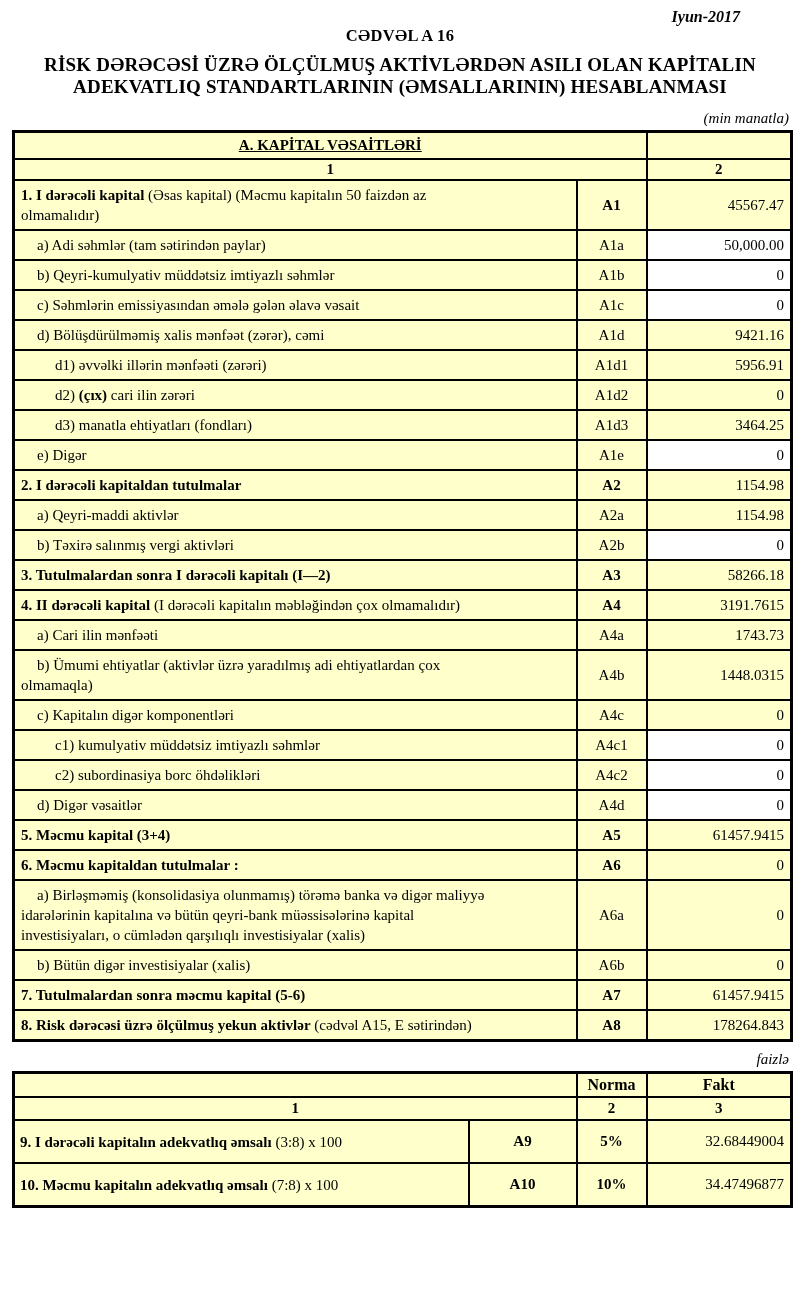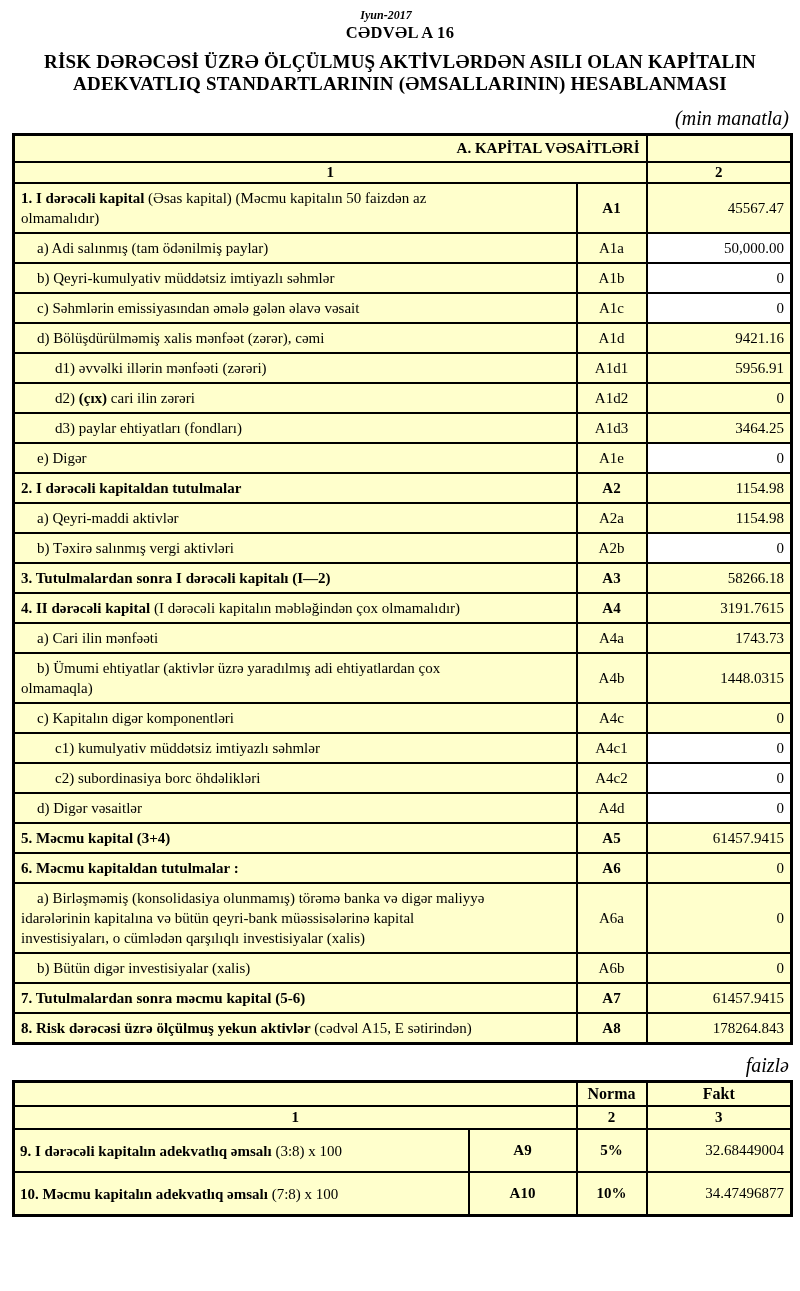--- a/index.html
+++ b/index.html
@@ -7,40 +7,40 @@
     --text-c:#000000; --page-bg:#FFFFFF;
   }
   *{ box-sizing:border-box; }
   html,body{ margin:0; padding:0; }
   body{
     width:800px; height:1291px; background:var(--page-bg); color:var(--text-c);
     font-family:"Liberation Serif","DejaVu Serif",serif;
   }
   .page{ width:800px; height:1291px; padding-top:8px; overflow:hidden; }
 
-  .date-line{ text-align:center; padding-right:28px; font-size:12px;
+  .date-line{ text-align:right; padding-right:60px; font-size:16px;
     font-weight:bold; font-style:italic; }
   .code-line{ text-align:center; font-size:16.5px; font-weight:bold;
     letter-spacing:0.3px; }
   .title{ text-align:center; font-size:19px; font-weight:bold;
     line-height:22px; margin-top:8px; letter-spacing:0.2px; }
-  .note-right{ text-align:right; font-style:italic; font-size:20px;
+  .note-right{ text-align:right; font-style:italic; font-size:15px;
     margin:12px 11px 3px 0; }
   .note-faiz{ margin-top:9px; }
 
   .doc-table{ border-collapse:collapse; table-layout:fixed; width:778px;
     margin-left:12px; border:3px solid var(--border-c); }
   .doc-table th,.doc-table td{
     border:2px solid var(--border-c); background:var(--cell-bg);
     color:var(--text-c); padding:4px 6px; font-size:15px; vertical-align:middle;
   }
   .c-lbl{ width:563px; } .c-code{ width:70px; } .c-val{ width:145px; }
   .r-lbl{ width:455px; } .r-code{ width:108px; } .r-norma{ width:70px; } .r-fakt{ width:145px; }
 
-  .sec-h{ font-size:16px; font-weight:bold; text-align:right; padding:6px 4px; }
+  .sec-h{ font-size:16px; font-weight:bold; text-align:center; padding:6px 4px;text-decoration:underline; }
   .num-row th{ font-weight:bold; padding:1px 4px; font-size:15px; text-align:center; }
 
   .lbl{ text-align:left; white-space:pre-line; line-height:20px;
     padding:5px 4px 5px 5px; }
   .ind1{ text-indent:16px; }
   .ind2{ text-indent:34px; }
   .tall1{ padding-top:9px; padding-bottom:9px; }
   .tall2{ padding-top:12px; padding-bottom:12px;margin-left:24px; }
   .code{ text-align:center; font-size:15.5px; }
   .val{ text-align:right; padding-right:7px; font-size:15.5px; }
@@ -87,21 +87,21 @@
       </tr>
     </thead>
     <tbody id="cap-body">
         <tr>
           <td class="lbl ind0"><span class="bseg">1. I dərəcəli kapital</span><span> (Əsas kapital) (Məcmu kapitalın 50 faizdən  az
 olmamalıdır)</span></td>
           <td class="code bseg">A1</td>
           <td class="val">45567.47</td>
         </tr>
         <tr>
-          <td class="lbl ind1"><span>a) Adi salınmış (tam ödənilmiş paylar)</span></td>
+          <td class="lbl ind1"><span>a) Adi səhmlər (tam sətirindən paylar)</span></td>
           <td class="code">A1a</td>
           <td class="val white">50,000.00</td>
         </tr>
         <tr>
           <td class="lbl ind1"><span>b) Qeyri-kumulyativ müddətsiz imtiyazlı səhmlər</span></td>
           <td class="code">A1b</td>
           <td class="val white">0</td>
         </tr>
         <tr>
           <td class="lbl ind1"><span>c) Səhmlərin emissiyasından əmələ gələn  əlavə vəsait</span></td>
@@ -117,21 +117,21 @@
           <td class="lbl ind2"><span>d1) əvvəlki illərin mənfəəti (zərəri)</span></td>
           <td class="code">A1d1</td>
           <td class="val">5956.91</td>
         </tr>
         <tr>
           <td class="lbl ind2"><span>d2) </span><span class="bseg">(çıx)</span><span> cari ilin zərəri</span></td>
           <td class="code">A1d2</td>
           <td class="val">0</td>
         </tr>
         <tr>
-          <td class="lbl ind2"><span>d3) paylar ehtiyatları (fondları)</span></td>
+          <td class="lbl ind2"><span>d3) manatla ehtiyatları (fondları)</span></td>
           <td class="code">A1d3</td>
           <td class="val">3464.25</td>
         </tr>
         <tr>
           <td class="lbl ind1"><span>e) Digər</span></td>
           <td class="code">A1e</td>
           <td class="val white">0</td>
         </tr>
         <tr>
           <td class="lbl ind0"><span class="bseg">2. I dərəcəli kapitaldan  tutulmalar</span></td>

